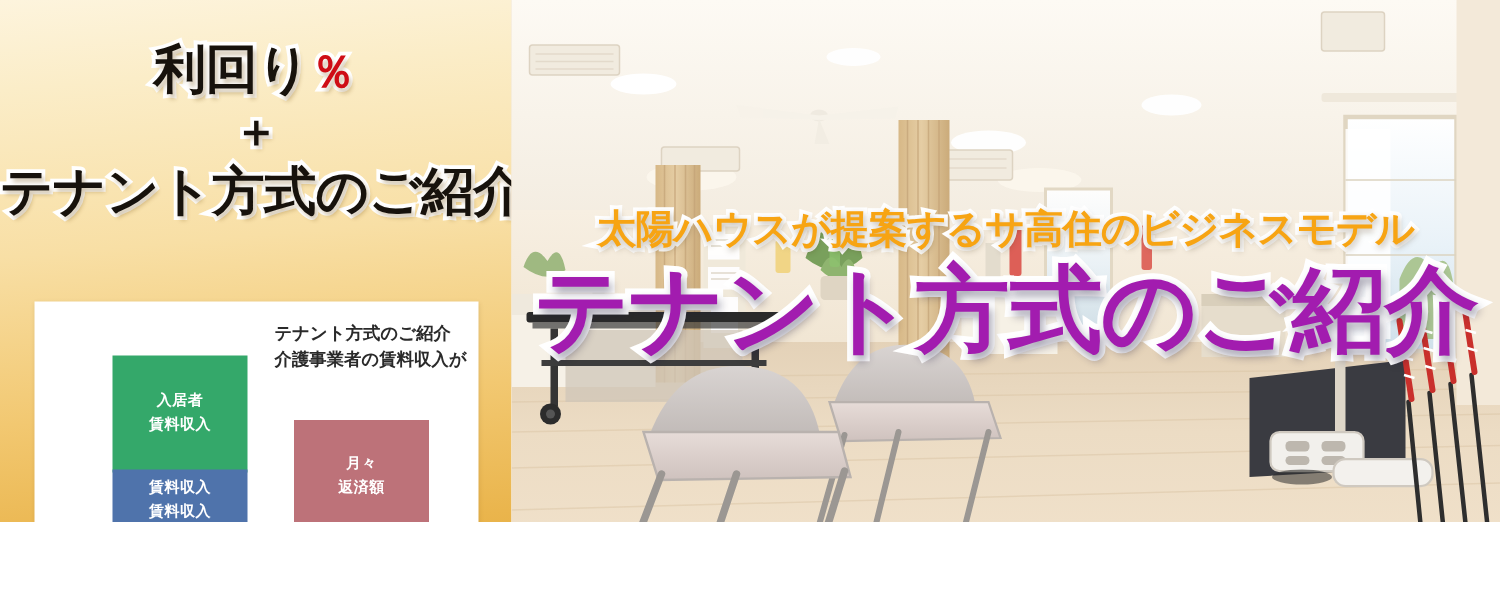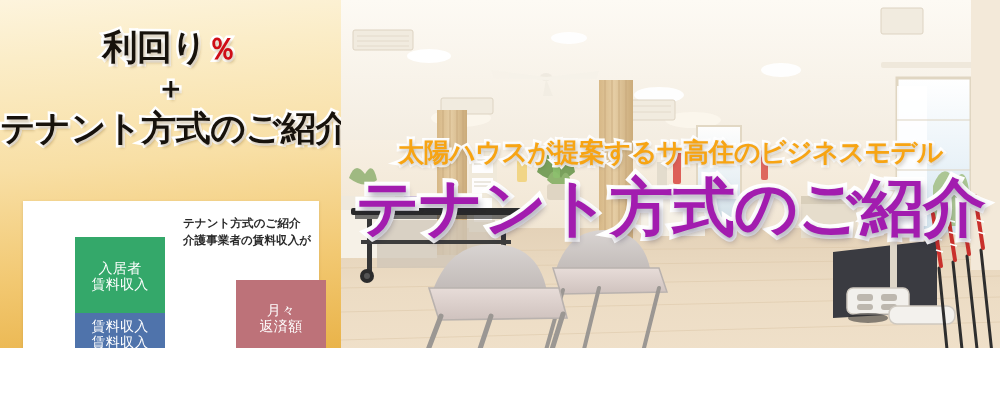--- a/index.html
+++ b/index.html
@@ -82,40 +82,39 @@
     left:36px;bottom:22px;
     width:230px;height:3px;
     background:#575757;
   }
   
   .bar{
     position:absolute;
     display:flex;align-items:center;justify-content:center;
     text-align:center;
     color:#ffffff;
-    font-weight:normal;
-    font-size:14px;
+    font-weight:bold;
+    font-size:10px;
     line-height:16px;
     letter-spacing:0.3px;
   }
   #bar-resident{
     left:52px;bottom:62px;
     width:90px;height:78px;
     background:#34a86a;
   }
   #bar-care{
     left:52px;bottom:22px;
     width:90px;height:42px;
     background:#4f73ab;
   }
   #bar-repay{
     left:173px;bottom:22px;
     width:90px;height:75px;
     background:#bd7279;
-    margin-left:40px;
   }
   .bar span{display:block;}
 
   #chart-note{
     position:absolute;
     left:160px;top:14px;
     width:130px;
     font-size:11.5px;
     line-height:17px;
     font-weight:bold;

